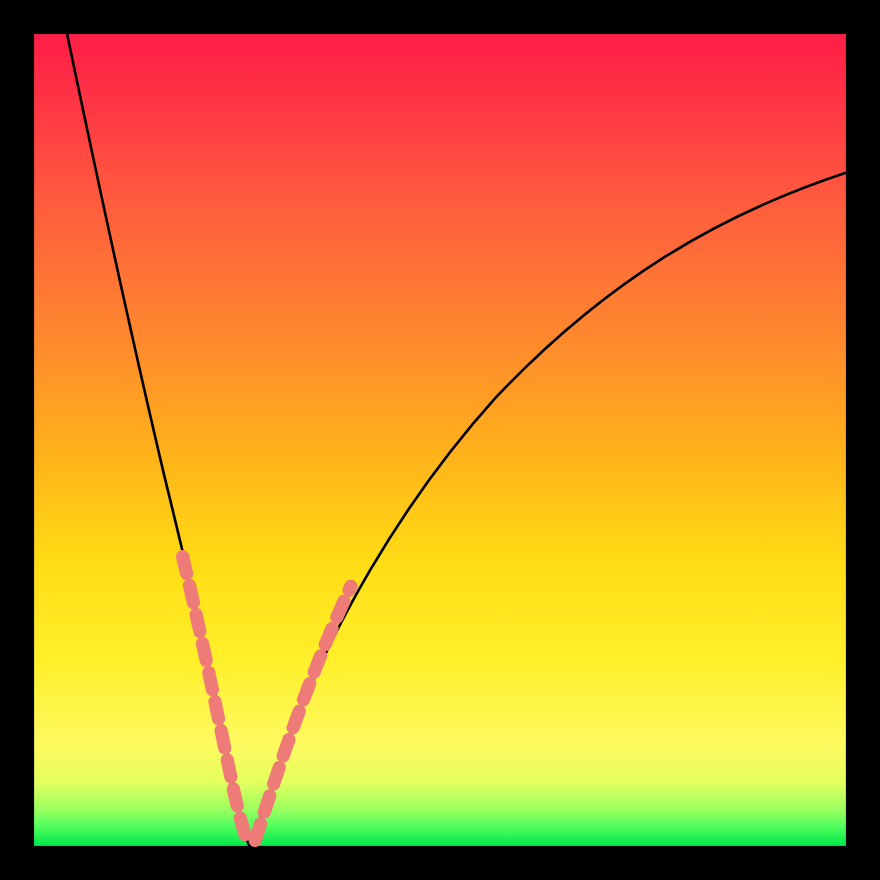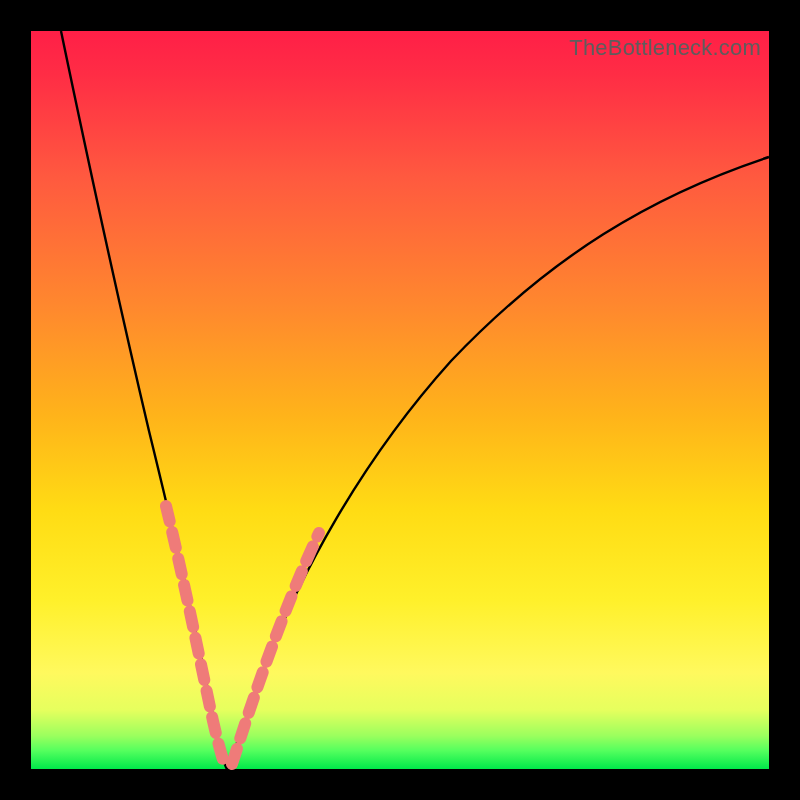--- a/index.html
+++ b/index.html
@@ -82,16 +82,15 @@
                  C 187 712, 191 726, 194 735" fill="none"></path>
       </g>
 
       <g stroke="#ef7b79" stroke-width="12" stroke-linecap="round" stroke-dasharray="16 11">
         <path d="M 201 733
                  C 206 718, 216 685, 235 632
                  C 252 585, 270 540, 288 502" fill="none"></path>
       </g>
     </svg>
 
-    <div class="watermark">TheBottleneck.com</div>
   </div>
 
 </div>
 
 </body></html>

